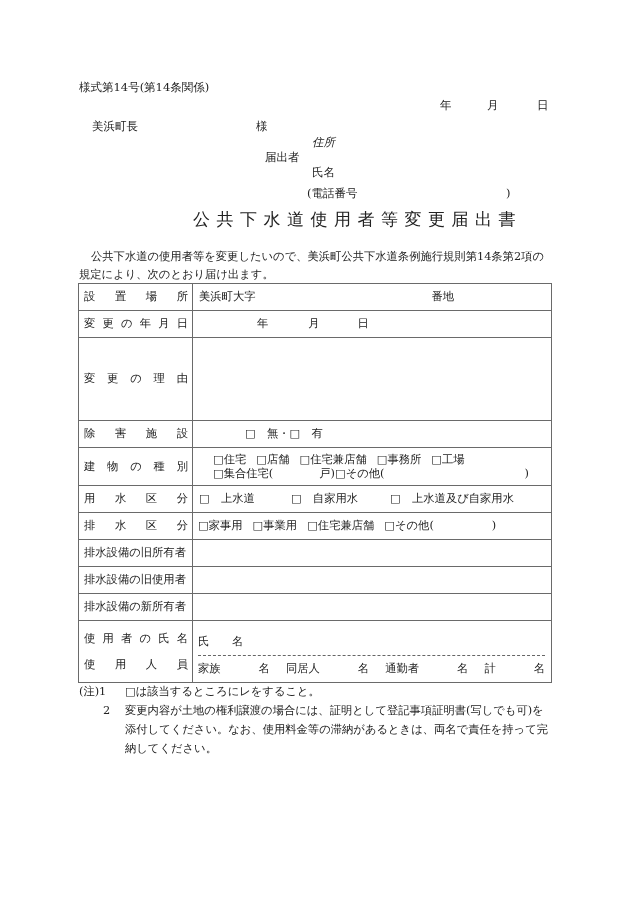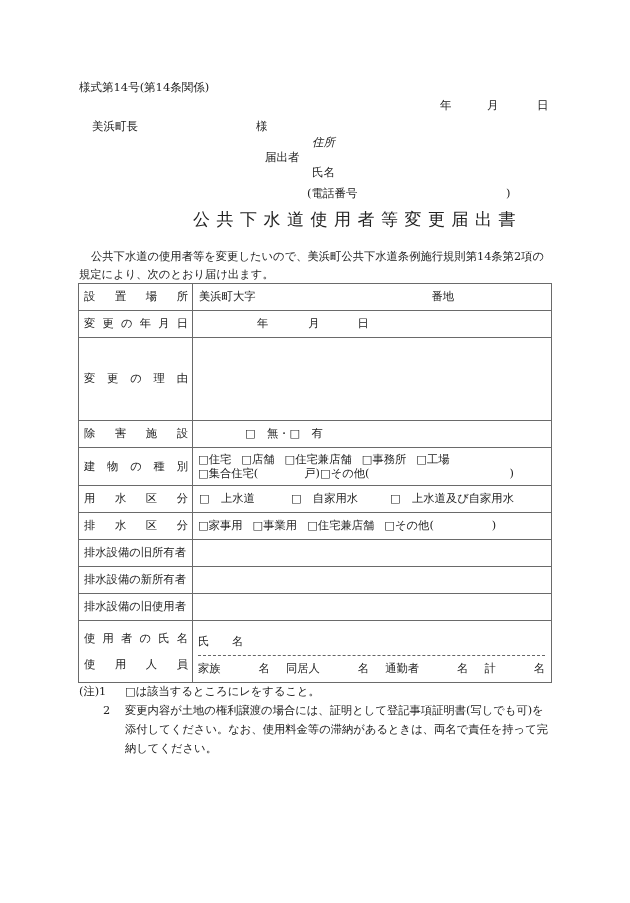--- a/index.html
+++ b/index.html
@@ -133,21 +133,21 @@
   <tr class="h38">
     <td class="lbl h38">
       <div class="spread">
             <span>建</span>
             <span>物</span>
             <span>の</span>
             <span>種</span>
             <span>別</span>
           </div>
     </td>
-    <td style="padding-left:5px">
+    <td style="padding-left:20px">
       <div class="cell-row" style="line-height:14px">
         <span class="opt">□住宅</span>
         <span class="opt">□店舗</span>
         <span class="opt">□住宅兼店舗</span>
         <span class="opt">□事務所</span>
         <span class="opt">□工場</span>
       </div>
       <div class="cell-row" style="line-height:14px">
         <span>□集合住宅(</span>
         <span style="margin-left:46px">戸)□その他(</span>
@@ -189,25 +189,25 @@
         <span>□その他(</span>
         <span style="margin-left:58px">)</span>
       </div>
     </td>
   </tr>
   <tr class="h27">
     <td class="lbl h27">排水設備の旧所有者</td>
     <td></td>
   </tr>
   <tr class="h27">
+    <td class="lbl h27">排水設備の旧使用者</td>
+    <td></td>
+  </tr>
+  <tr class="h27">
     <td class="lbl h27">排水設備の新所有者</td>
-    <td></td>
-  </tr>
-  <tr class="h27">
-    <td class="lbl h27">排水設備の旧使用者</td>
     <td></td>
   </tr>
   <tr class="h55">
     <td class="lbl h55">
       <div class="spread" style="height:26px;align-items:center">
             <span>使</span>
             <span>用</span>
             <span>者</span>
             <span>の</span>
             <span>氏</span>

